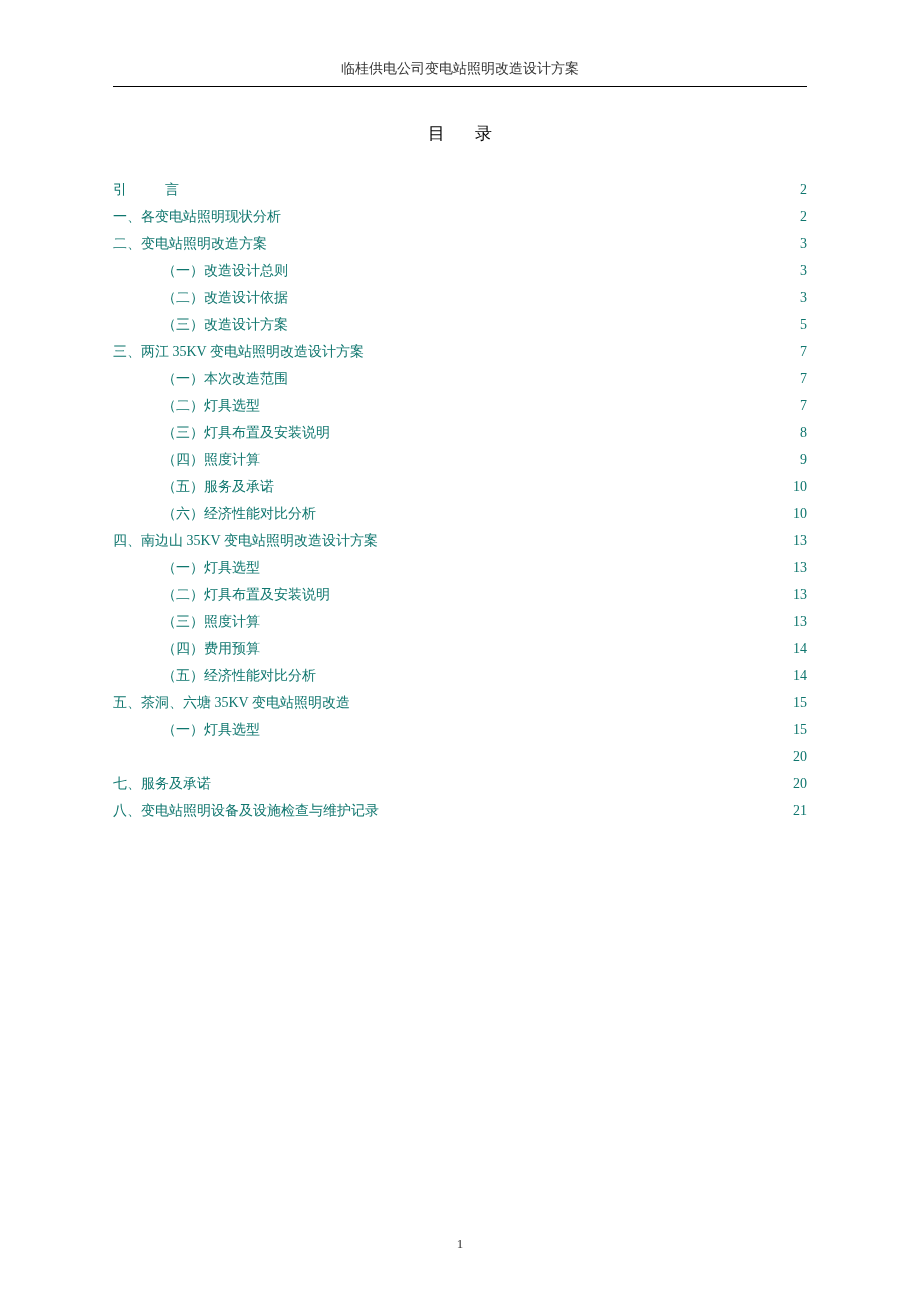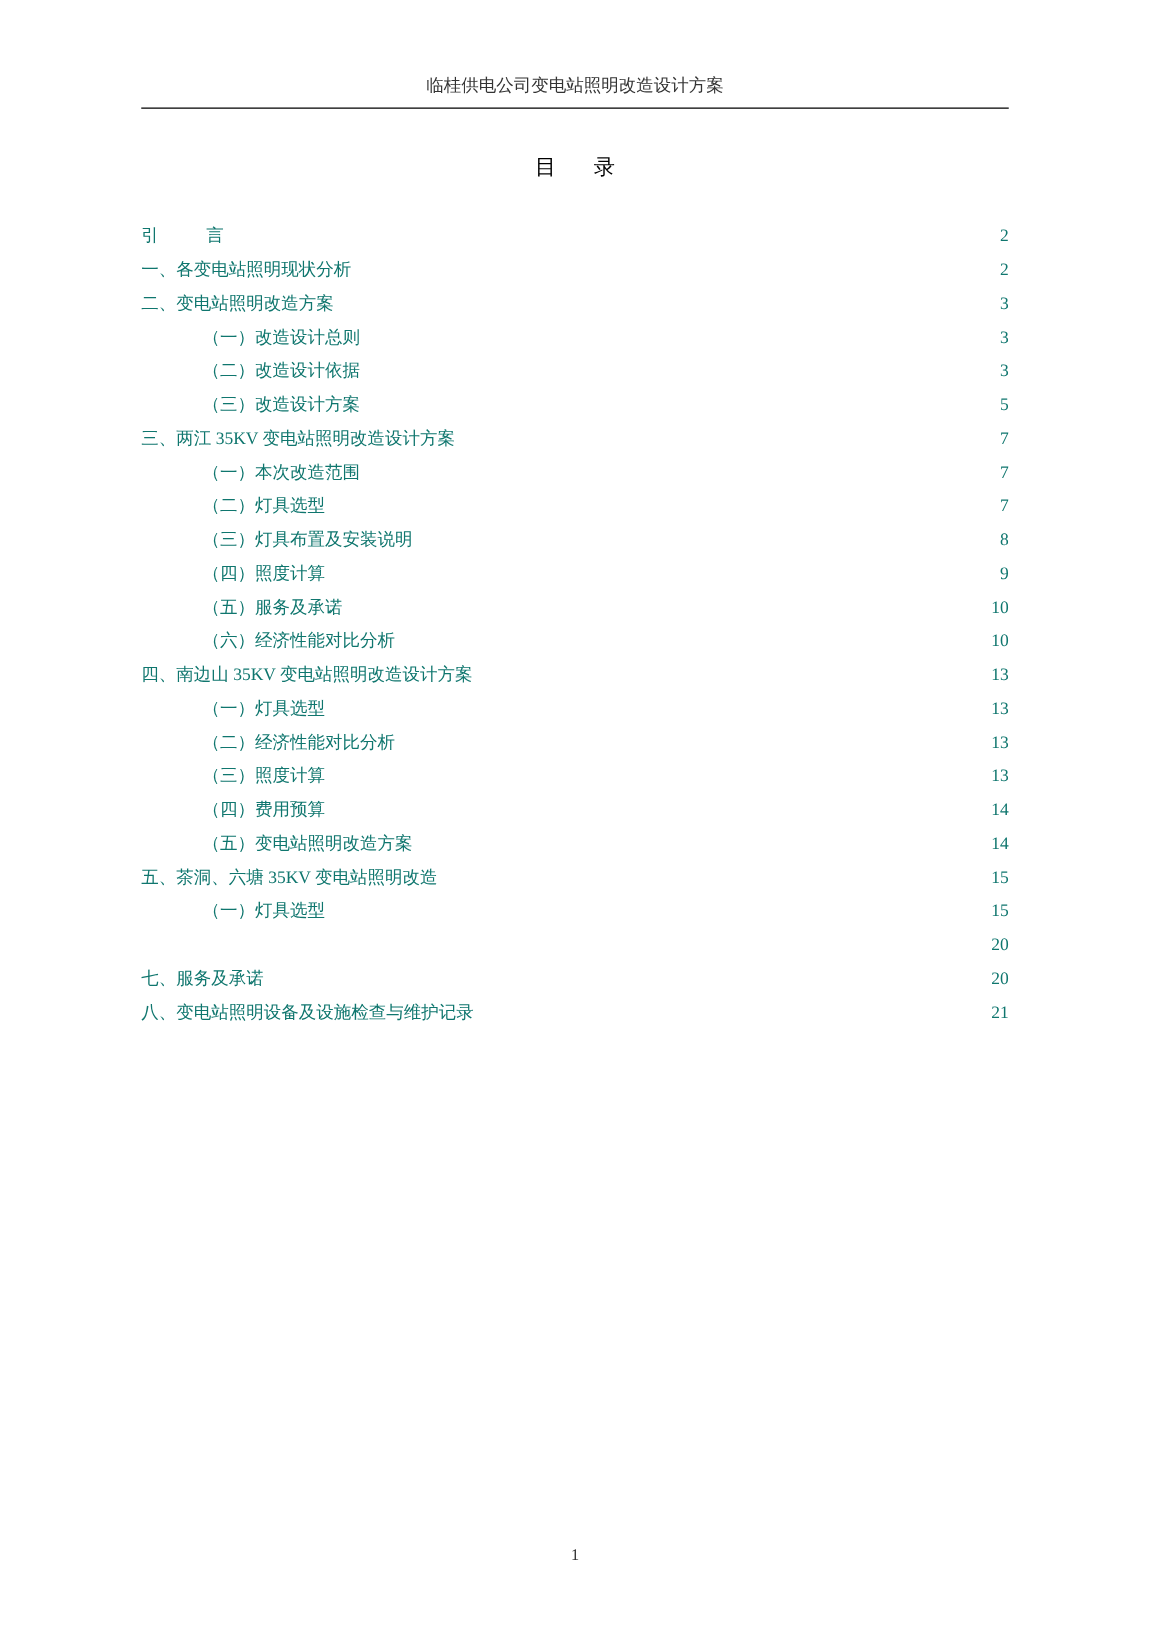--- a/index.html
+++ b/index.html
@@ -181,36 +181,36 @@
         <span class="toc-label lvl1">四、南边山 35KV 变电站照明改造设计方案</span>
         <span class="toc-leader"></span>
         <span class="toc-page">13</span>
       </div>
       <div class="toc-row">
         <span class="toc-label lvl2">（一）灯具选型</span>
         <span class="toc-leader"></span>
         <span class="toc-page">13</span>
       </div>
       <div class="toc-row">
-        <span class="toc-label lvl2">（二）经济性能对比分析</span>
+        <span class="toc-label lvl2">（二）灯具布置及安装说明</span>
         <span class="toc-leader"></span>
         <span class="toc-page">13</span>
       </div>
       <div class="toc-row">
         <span class="toc-label lvl2">（三）照度计算</span>
         <span class="toc-leader"></span>
         <span class="toc-page">13</span>
       </div>
       <div class="toc-row">
         <span class="toc-label lvl2">（四）费用预算</span>
         <span class="toc-leader"></span>
         <span class="toc-page">14</span>
       </div>
       <div class="toc-row">
-        <span class="toc-label lvl2">（五）变电站照明改造方案</span>
+        <span class="toc-label lvl2">（五）经济性能对比分析</span>
         <span class="toc-leader"></span>
         <span class="toc-page">14</span>
       </div>
       <div class="toc-row">
         <span class="toc-label lvl1">五、茶洞、六塘 35KV 变电站照明改造</span>
         <span class="toc-leader"></span>
         <span class="toc-page">15</span>
       </div>
       <div class="toc-row">
         <span class="toc-label lvl2">（一）灯具选型</span>

